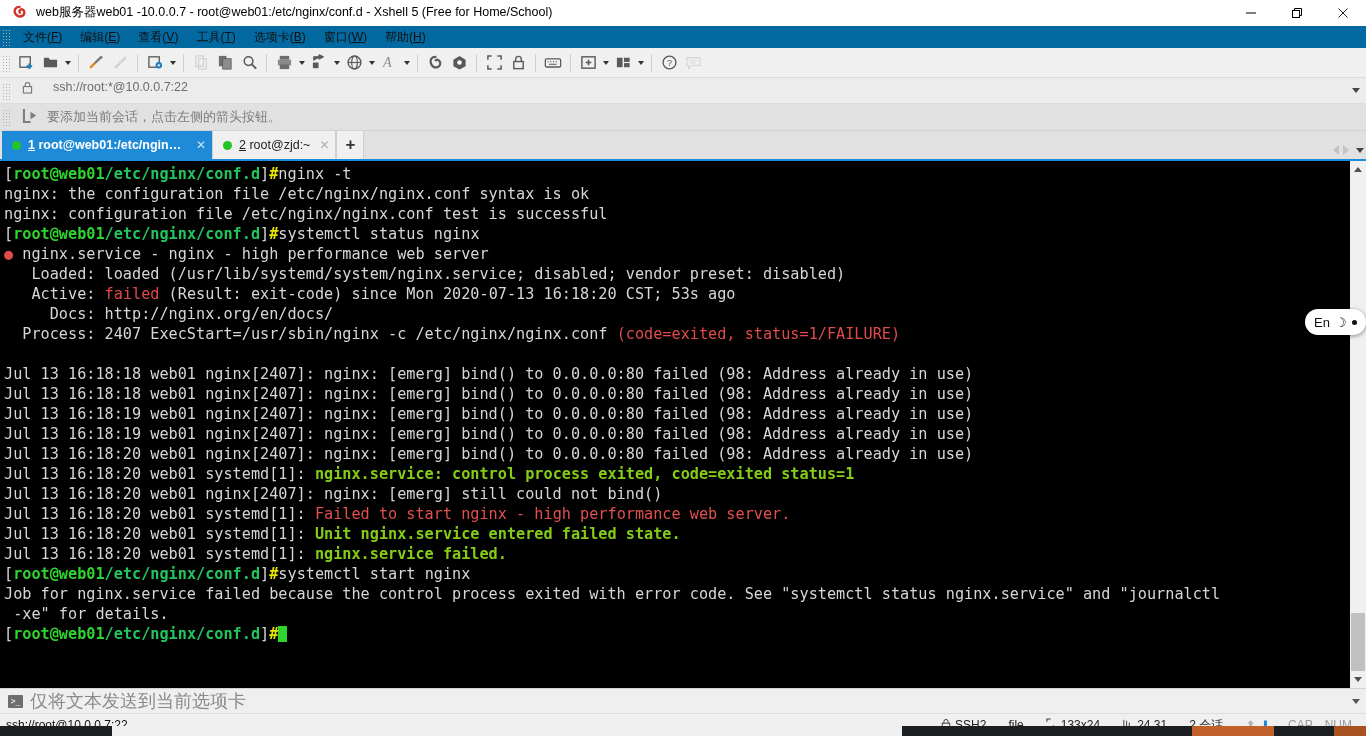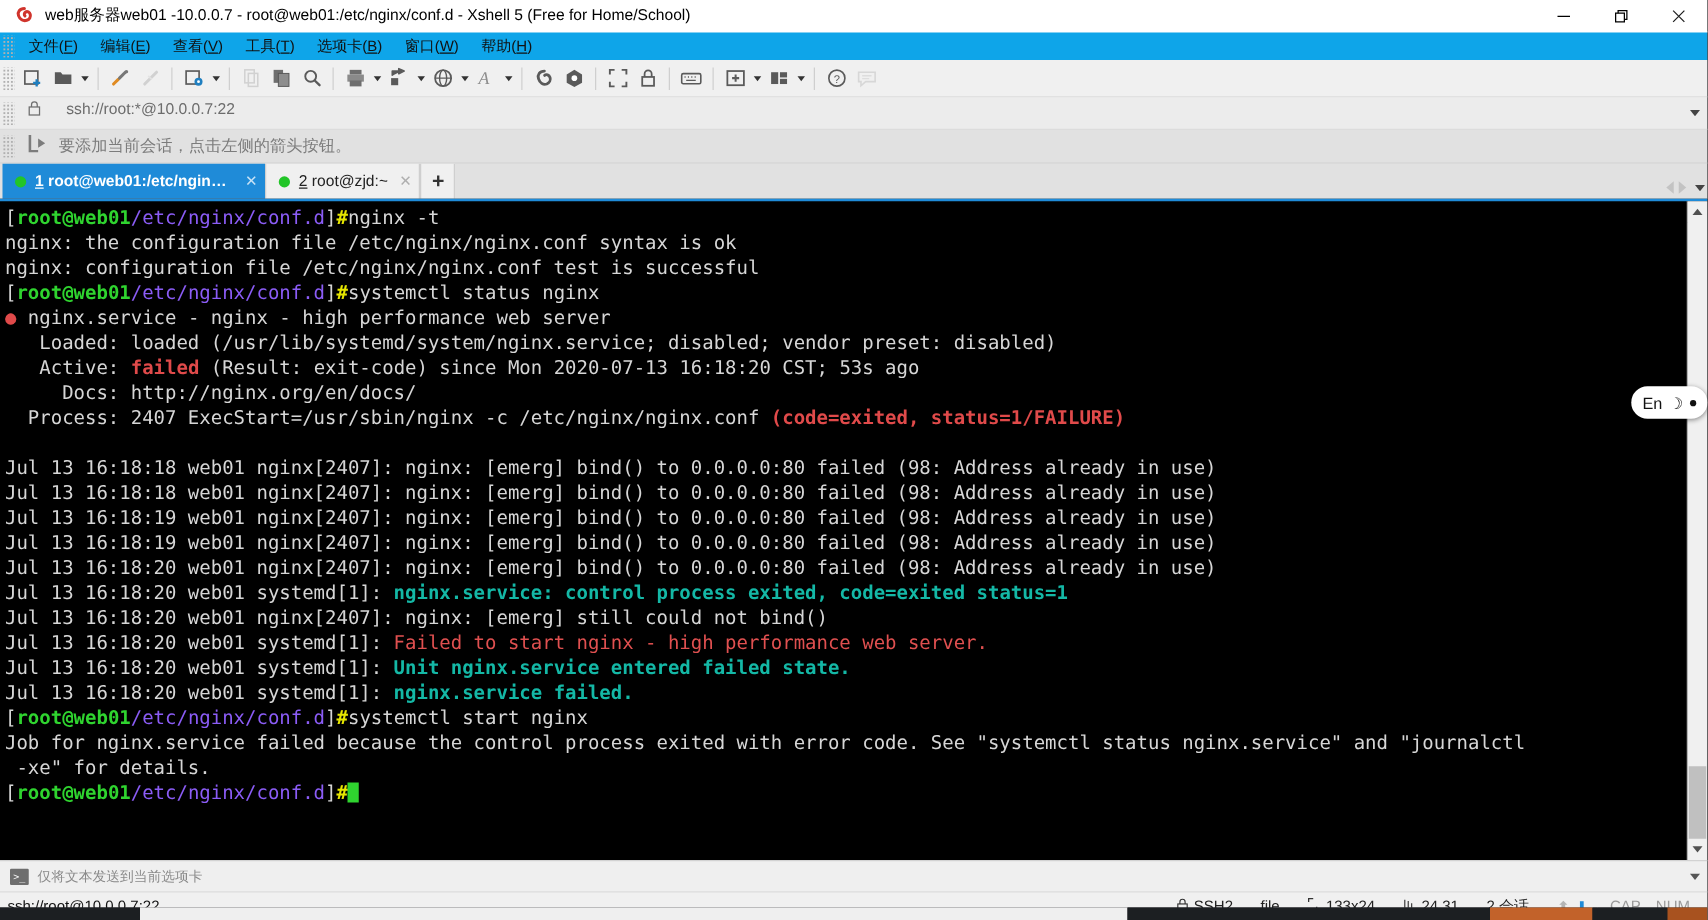--- a/index.html
+++ b/index.html
@@ -36,21 +36,21 @@
   .tb-spacer { flex: 1; }
   .winbtn {
     width: 46px; height: 26px;
     display: flex; align-items: center; justify-content: center;
     font-size: 13px; color: #222;
   }
 
   
   .menubar {
     height: 22px; min-height: 22px;
-    background: #0ea5e9;
+    background: #0369a1;
     display: flex; align-items: center;
     padding-left: 2px;
   }
   .gripper {
     width: 10px; height: 18px;
     background-image: radial-gradient(#b0b0b0 1px, transparent 1px);
     background-size: 3px 3px;
     background-position: 3px 1px;
     margin-right: 2px;
   }
@@ -175,25 +175,25 @@
     font-family: "DejaVu Sans Mono", "Liberation Mono", monospace;
     font-size: 15.2px;
     line-height: 20px;
     color: #d6d6d6;
     white-space: pre;
     overflow: hidden;
     letter-spacing: 0px;
   }
   .term .ln { height: 20px; }
   .c-white  { color: #d6d6d6; }
-  .c-bwhite { color: #14b8a6; font-weight: bold; }
+  .c-bwhite { color: #84cc16; font-weight: bold; }
   .c-green  { color: #2fd42f; font-weight: bold; }
-  .c-magenta{ color: #8b5cf6; font-weight: normal; }
+  .c-magenta{ color: #22c55e; font-weight: bold; }
   .c-yellow { color: #e6e600; font-weight: bold; }
-  .c-red    { color: #e04a4a; font-weight: bold; }
+  .c-red    { color: #e04a4a; font-weight: normal; }
   .c-redn   { color: #e05050; }
   .bullet-red { color: #e04a4a; }
   .cursor {
     display: inline-block;
     width: 9px; height: 16px;
     background: #2fd42f;
     vertical-align: -3px;
   }
 
   
@@ -231,21 +231,21 @@
   .ime .dot { width: 5px; height: 5px; border-radius: 50%; background: #111; }
 
   
   .sendbar {
     height: 25px; min-height: 25px;
     background: #efefef;
     display: flex; align-items: center;
     padding-left: 8px; gap: 7px;
     border-top: 1px solid #d2d2d2;
   }
-  .sendbar .txt { font-size: 11px; color: #8a8a8a; }
+  .sendbar .txt { font-size: 18px; color: #8a8a8a; }
   .sendbar .drop {
     margin-left: auto; width: 20px; height: 25px;
     display: flex; align-items: center; justify-content: center;
   }
   .termicon {
     width: 15px; height: 13px; background: #6e6e6e;
     display: flex; align-items: center; justify-content: center;
     color: #fff; font-size: 8px; font-family: "DejaVu Sans Mono", monospace;
     border-radius: 1px;
   }

